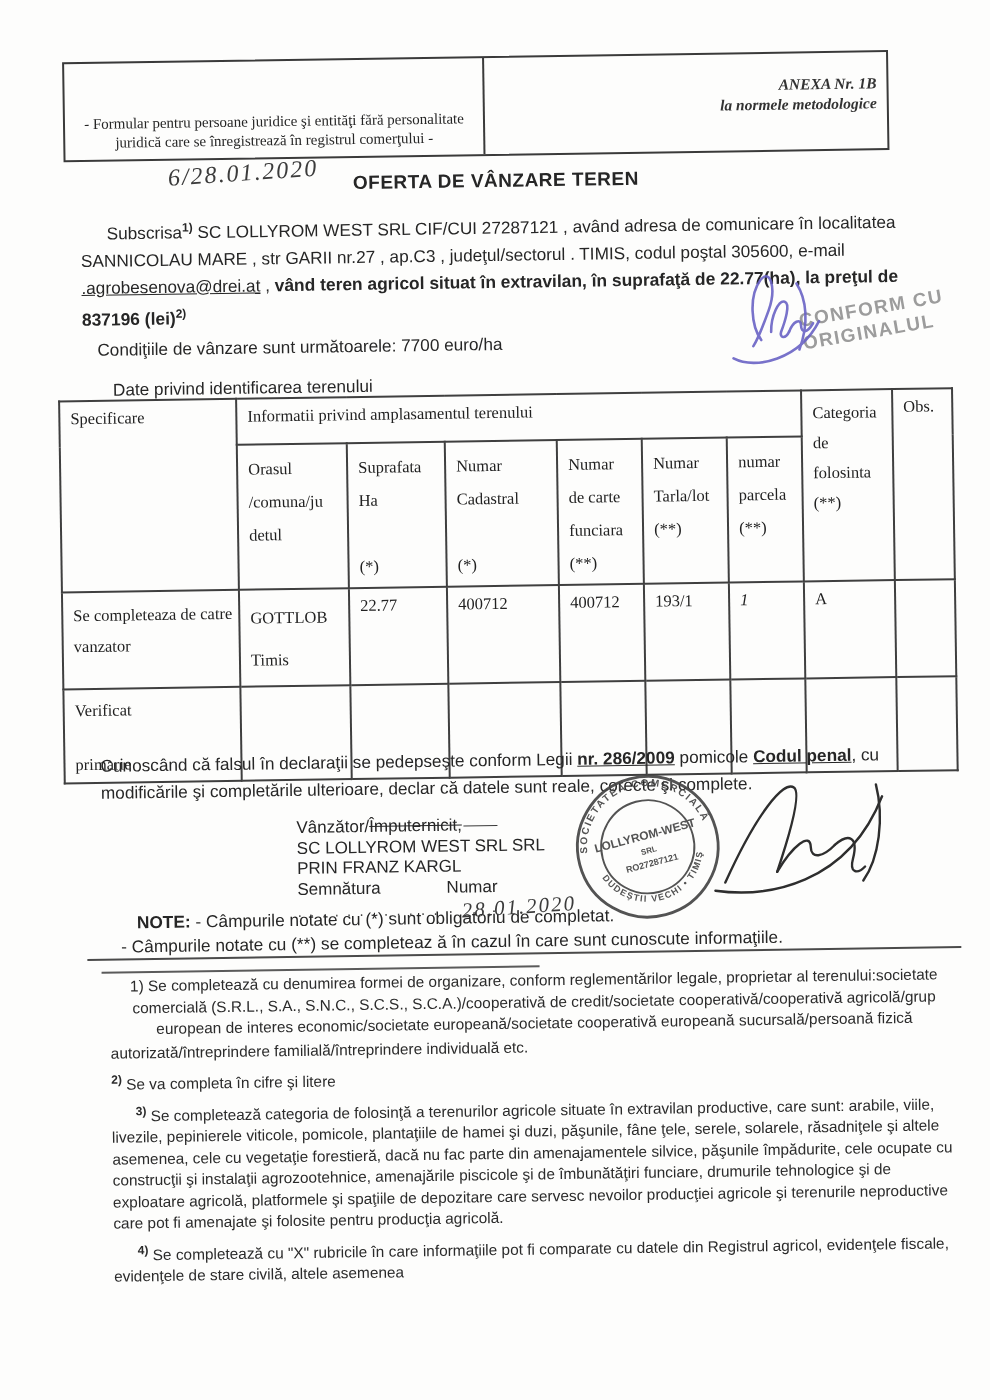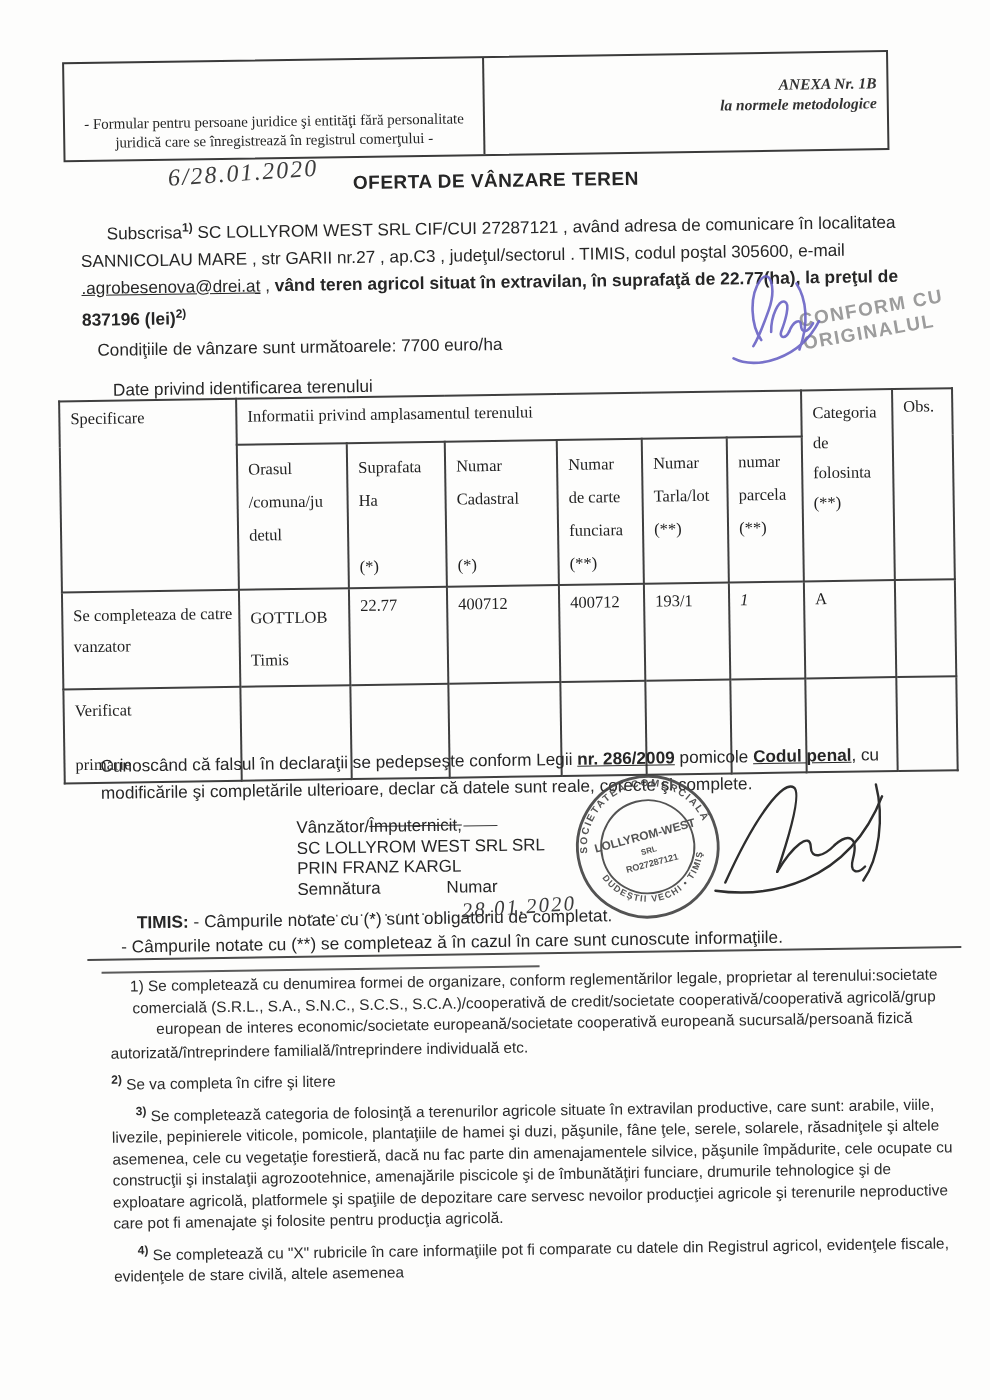--- a/index.html
+++ b/index.html
@@ -229,21 +229,21 @@
 
   <svg class="abs sig-black" width="190" height="140" viewBox="0 0 190 140" fill="none" stroke="#2e2e2e" stroke-width="2.4" stroke-linecap="round">
     <path d="M18,118 C50,50 78,16 88,24 C96,30 82,74 70,108"></path>
     <path d="M70,108 C86,82 104,68 104,84 C104,96 116,94 128,82"></path>
     <path d="M128,82 C142,70 152,74 146,96 C142,110 150,112 158,104"></path>
     <path d="M8,126 C60,134 140,122 176,34"></path>
     <path d="M170,22 C178,56 172,96 156,118"></path>
   </svg>
 
   <div class="abs notes">
-    <div class="l1"><b>TIMIS:</b><span> - Câmpurile notate cu (*) sunt obligatoriu de completat.</span></div>
+    <div class="l1"><b>NOTE:</b><span> - Câmpurile notate cu (*) sunt obligatoriu de completat.</span></div>
     <div>- Câmpurile notate cu (**) se completeaz ă în cazul în care sunt cunoscute informaţiile.</div>
   </div>
 
   <div class="abs rule1"></div>
   <div class="abs rule2"></div>
 
   <div class="abs footnotes">
     <div class="fn-center">1)  Se completează cu  denumirea formei de organizare,  conform  reglementărilor legale, proprietar al terenului:societate comercială (S.R.L., S.A., S.N.C., S.C.S., S.C.A.)/cooperativă de credit/societate cooperativă/cooperativă agricolă/grup european de interes economic/societate europeană/societate cooperativă europeană sucursală/persoană fizică</div>
     <div class="fn1b">autorizată/întreprindere familială/întreprindere individuală etc.</div>
     <div class="fn"><sup>2)</sup><span> Se va completa în cifre şi litere</span></div>

